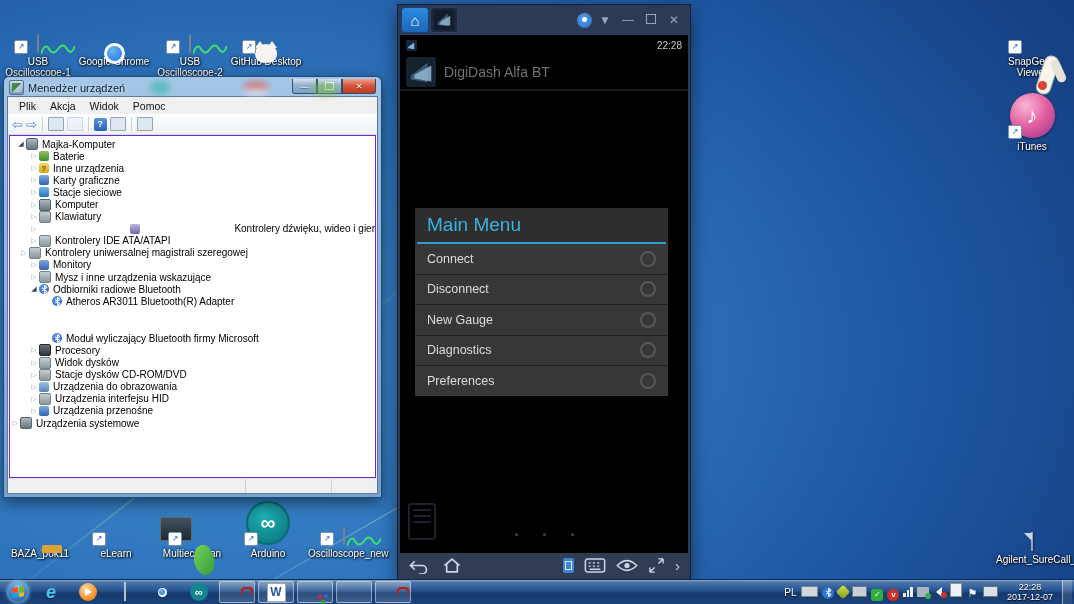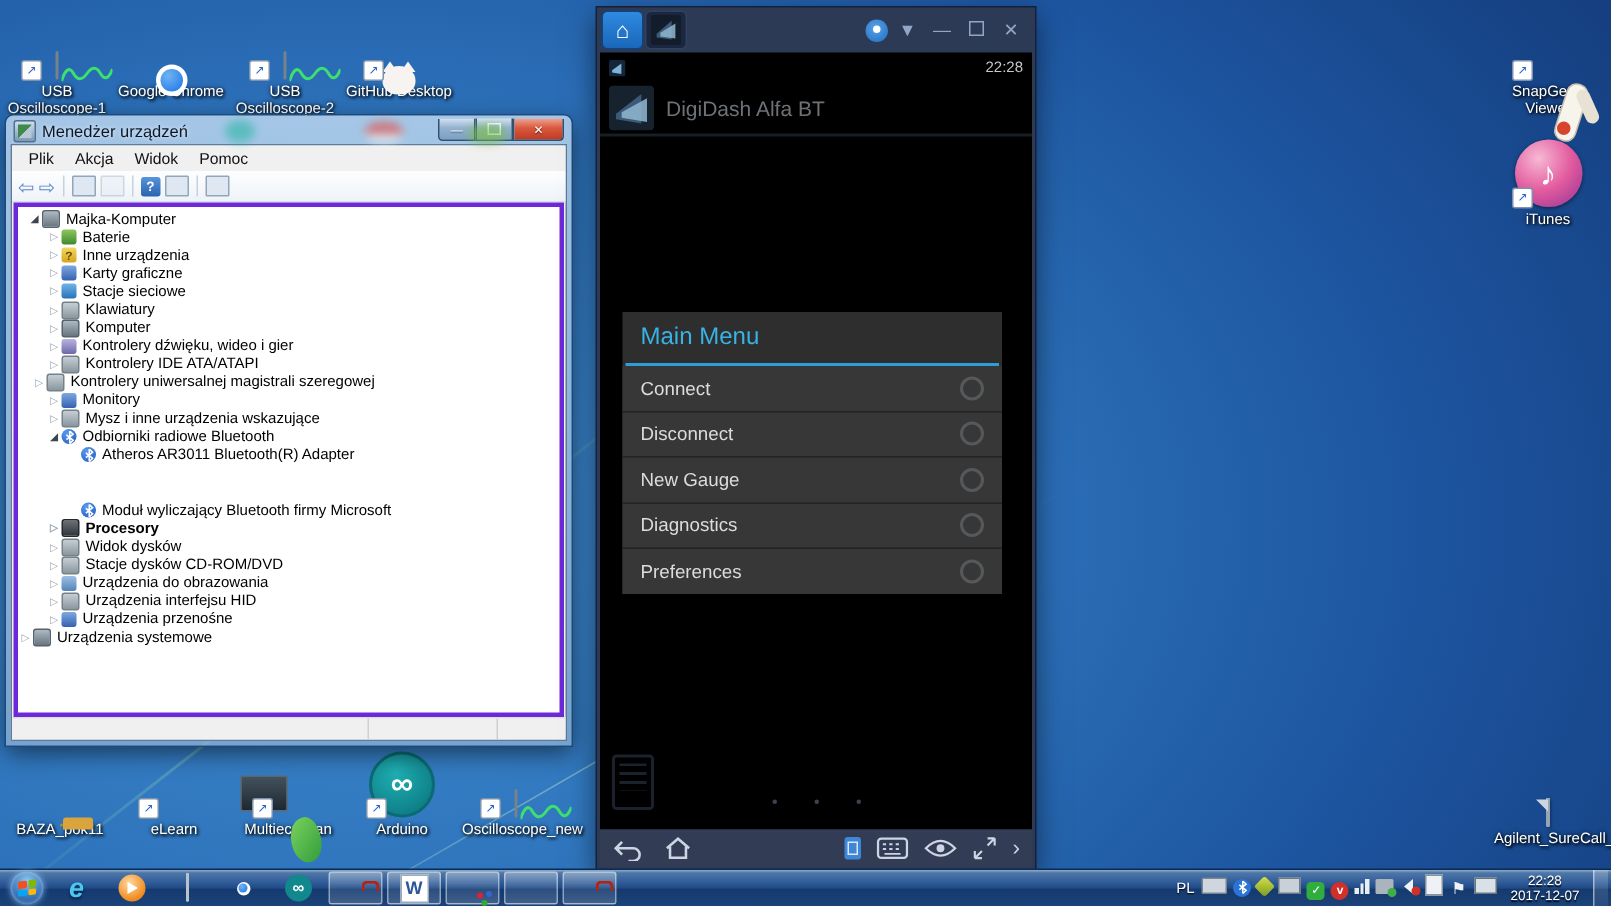--- a/index.html
+++ b/index.html
@@ -107,21 +107,21 @@
   .menubar{height:17px;display:flex;align-items:center;padding-left:4px;background:#f0f0f0}
   .menubar span{font-size:10.5px;color:#111;padding:1px 7px;cursor:default}
   .toolbar{height:20px;display:flex;align-items:center;gap:3px;padding:0 4px;
     background:linear-gradient(#fdfeff,#eef3f8);border-bottom:1px solid #d7dee6}
   .tbi{font-size:13px;color:#5b86c4;line-height:1}
   .tbsep{width:1px;height:14px;background:#c9d2da;margin:0 2px}
   .tsq{width:14px;height:12px;background:#dfe8f2;border:1px solid #93a5b8;border-radius:1px}
   .tsq.dis{opacity:.4}
   .thelp{width:13px;height:13px;border-radius:2px;background:linear-gradient(#5795dc,#2a62ae);color:#fff;
     font-size:9px;font-weight:bold;text-align:center;line-height:13px}
-  .client{flex:1;background:#fff;border:3px solid #6d28d9;margin:0 1px;overflow:hidden;position:relative}
+  .client{flex:1;background:#fff;border:1px solid #6d28d9;margin:0 1px;overflow:hidden;position:relative}
   .statusbar{height:14px;background:#f0f0f0;border-top:1px solid #dfdfdf;display:flex;justify-content:flex-end}
   .statusbar i{width:1px;background:#d0d0d0;margin-right:0}
   .statusbar i:nth-child(1){margin-right:85px}
   .statusbar i:nth-child(2){margin-right:45px}
   
   #tree{padding-top:2px;font-size:10px;color:#000}
   .trow{height:12.1px;display:flex;align-items:center;white-space:nowrap;cursor:default}
   .trow .exp{width:10px;text-align:center;font-size:7px;color:#9aa6b2;flex:none}
   .trow .exp.open{color:#3c4650}
   .ti{width:10px;height:10px;flex:none;margin-right:4px;border-radius:2px;display:flex;
@@ -158,21 +158,21 @@
   .a-action .atitle{color:#6d7control277;color:#6d7277;font-size:14px}
   .a-ghost-list{position:absolute;left:8px;top:468px;width:24px;height:33px;border:2px solid #222b3a;
     border-radius:3px;opacity:.8}
   .a-ghost-list::after{content:"";position:absolute;left:3px;right:3px;top:4px;height:18px;
     background:repeating-linear-gradient(#222b3a 0 2px,transparent 2px 6px)}
   .a-dots{position:absolute;left:0;right:0;top:498px;display:flex;justify-content:center;gap:25px}
   .a-dots i{width:3px;height:3px;border-radius:50%;background:#3c4350}
   
   .mdlg{position:absolute;left:15px;width:253px;top:173px;background:#2e2e2e;
     box-shadow:0 0 12px rgba(0,0,0,.8)}
-  .mtitle{height:34px;line-height:34px;padding-left:12px;color:#39b2e4;font-size:16px}
+  .mtitle{height:34px;line-height:34px;padding-left:12px;color:#39b2e4;font-size:19px}
   .mline{height:2px;background:#2d9fd6;margin:0 2px}
   .mrow{height:29.5px;display:flex;align-items:center;padding:0 12px;background:#373737;
     border-top:1px solid #232323;color:#dcdcdc;font-size:12.5px;cursor:default}
   .mrow:first-of-type{border-top:none}
   .mradio{margin-left:auto;width:12px;height:12px;border:2px solid #55595c;border-radius:50%}
   
   .emu-nav{position:absolute;left:2px;right:2px;bottom:2px;height:25px;background:#333c55;
     display:flex;align-items:center;gap:10px;padding:0 8px}
   .nv{display:flex;align-items:center;justify-content:center}
   .nv-batt{width:11px;height:15px;background:#3f86d8;border-radius:2px;position:relative;margin-left:auto}
@@ -405,29 +405,29 @@
             <span class="ti ti-display"></span>
             <span class="tl">Karty graficzne</span>
           </div>
           <div class="trow" style="padding-left: 19px;">
             <span class="exp ">▷</span>
             <span class="ti ti-network"></span>
             <span class="tl">Stacje sieciowe</span>
           </div>
           <div class="trow" style="padding-left: 19px;">
             <span class="exp ">▷</span>
+            <span class="ti ti-computer"></span>
+            <span class="tl">Komputer</span>
+          </div>
+          <div class="trow" style="padding-left: 19px;">
+            <span class="exp ">▷</span>
             <span class="ti ti-gray"></span>
             <span class="tl">Klawiatury</span>
           </div>
-          <div class="trow" style="padding-left: 19px;">
-            <span class="exp ">▷</span>
-            <span class="ti ti-computer"></span>
-            <span class="tl">Komputer</span>
-          </div>
-          <div class="trow" style="padding-left: 19px;">
+          <div class="trow" style="padding-left: 19px; justify-content: space-between;">
             <span class="exp ">▷</span>
             <span class="ti ti-sound"></span>
             <span class="tl">Kontrolery dźwięku, wideo i gier</span>
           </div>
           <div class="trow" style="padding-left: 19px;">
             <span class="exp ">▷</span>
             <span class="ti ti-gray"></span>
             <span class="tl">Kontrolery IDE ATA/ATAPI</span>
           </div>
           <div class="trow" style="padding-left: 9px;">
@@ -465,21 +465,21 @@
           </div>
           <div class="trow" style="padding-left: 32px; margin-top: 25px;">
             <span class="exp "></span>
             <span class="ti ti-bt">
               <svg width="7" height="9" viewBox="0 0 10 12">
                 <path d="M5 0 L5 12 M5 0 L8.2 3 L1.8 8.2 M5 12 L8.2 9 L1.8 3.8" stroke="#fff" stroke-width="1.5" fill="none"></path>
               </svg>
             </span>
             <span class="tl">Moduł wyliczający Bluetooth firmy Microsoft</span>
           </div>
-          <div class="trow" style="padding-left: 19px; font-weight: bold;">
+          <div class="trow" style="padding-left: 19px;">
             <span class="exp ">▷</span>
             <span class="ti ti-proc"></span>
             <span class="tl">Procesory</span>
           </div>
           <div class="trow" style="padding-left: 19px;">
             <span class="exp ">▷</span>
             <span class="ti ti-gray"></span>
             <span class="tl">Widok dysków</span>
           </div>
           <div class="trow" style="padding-left: 19px;">

